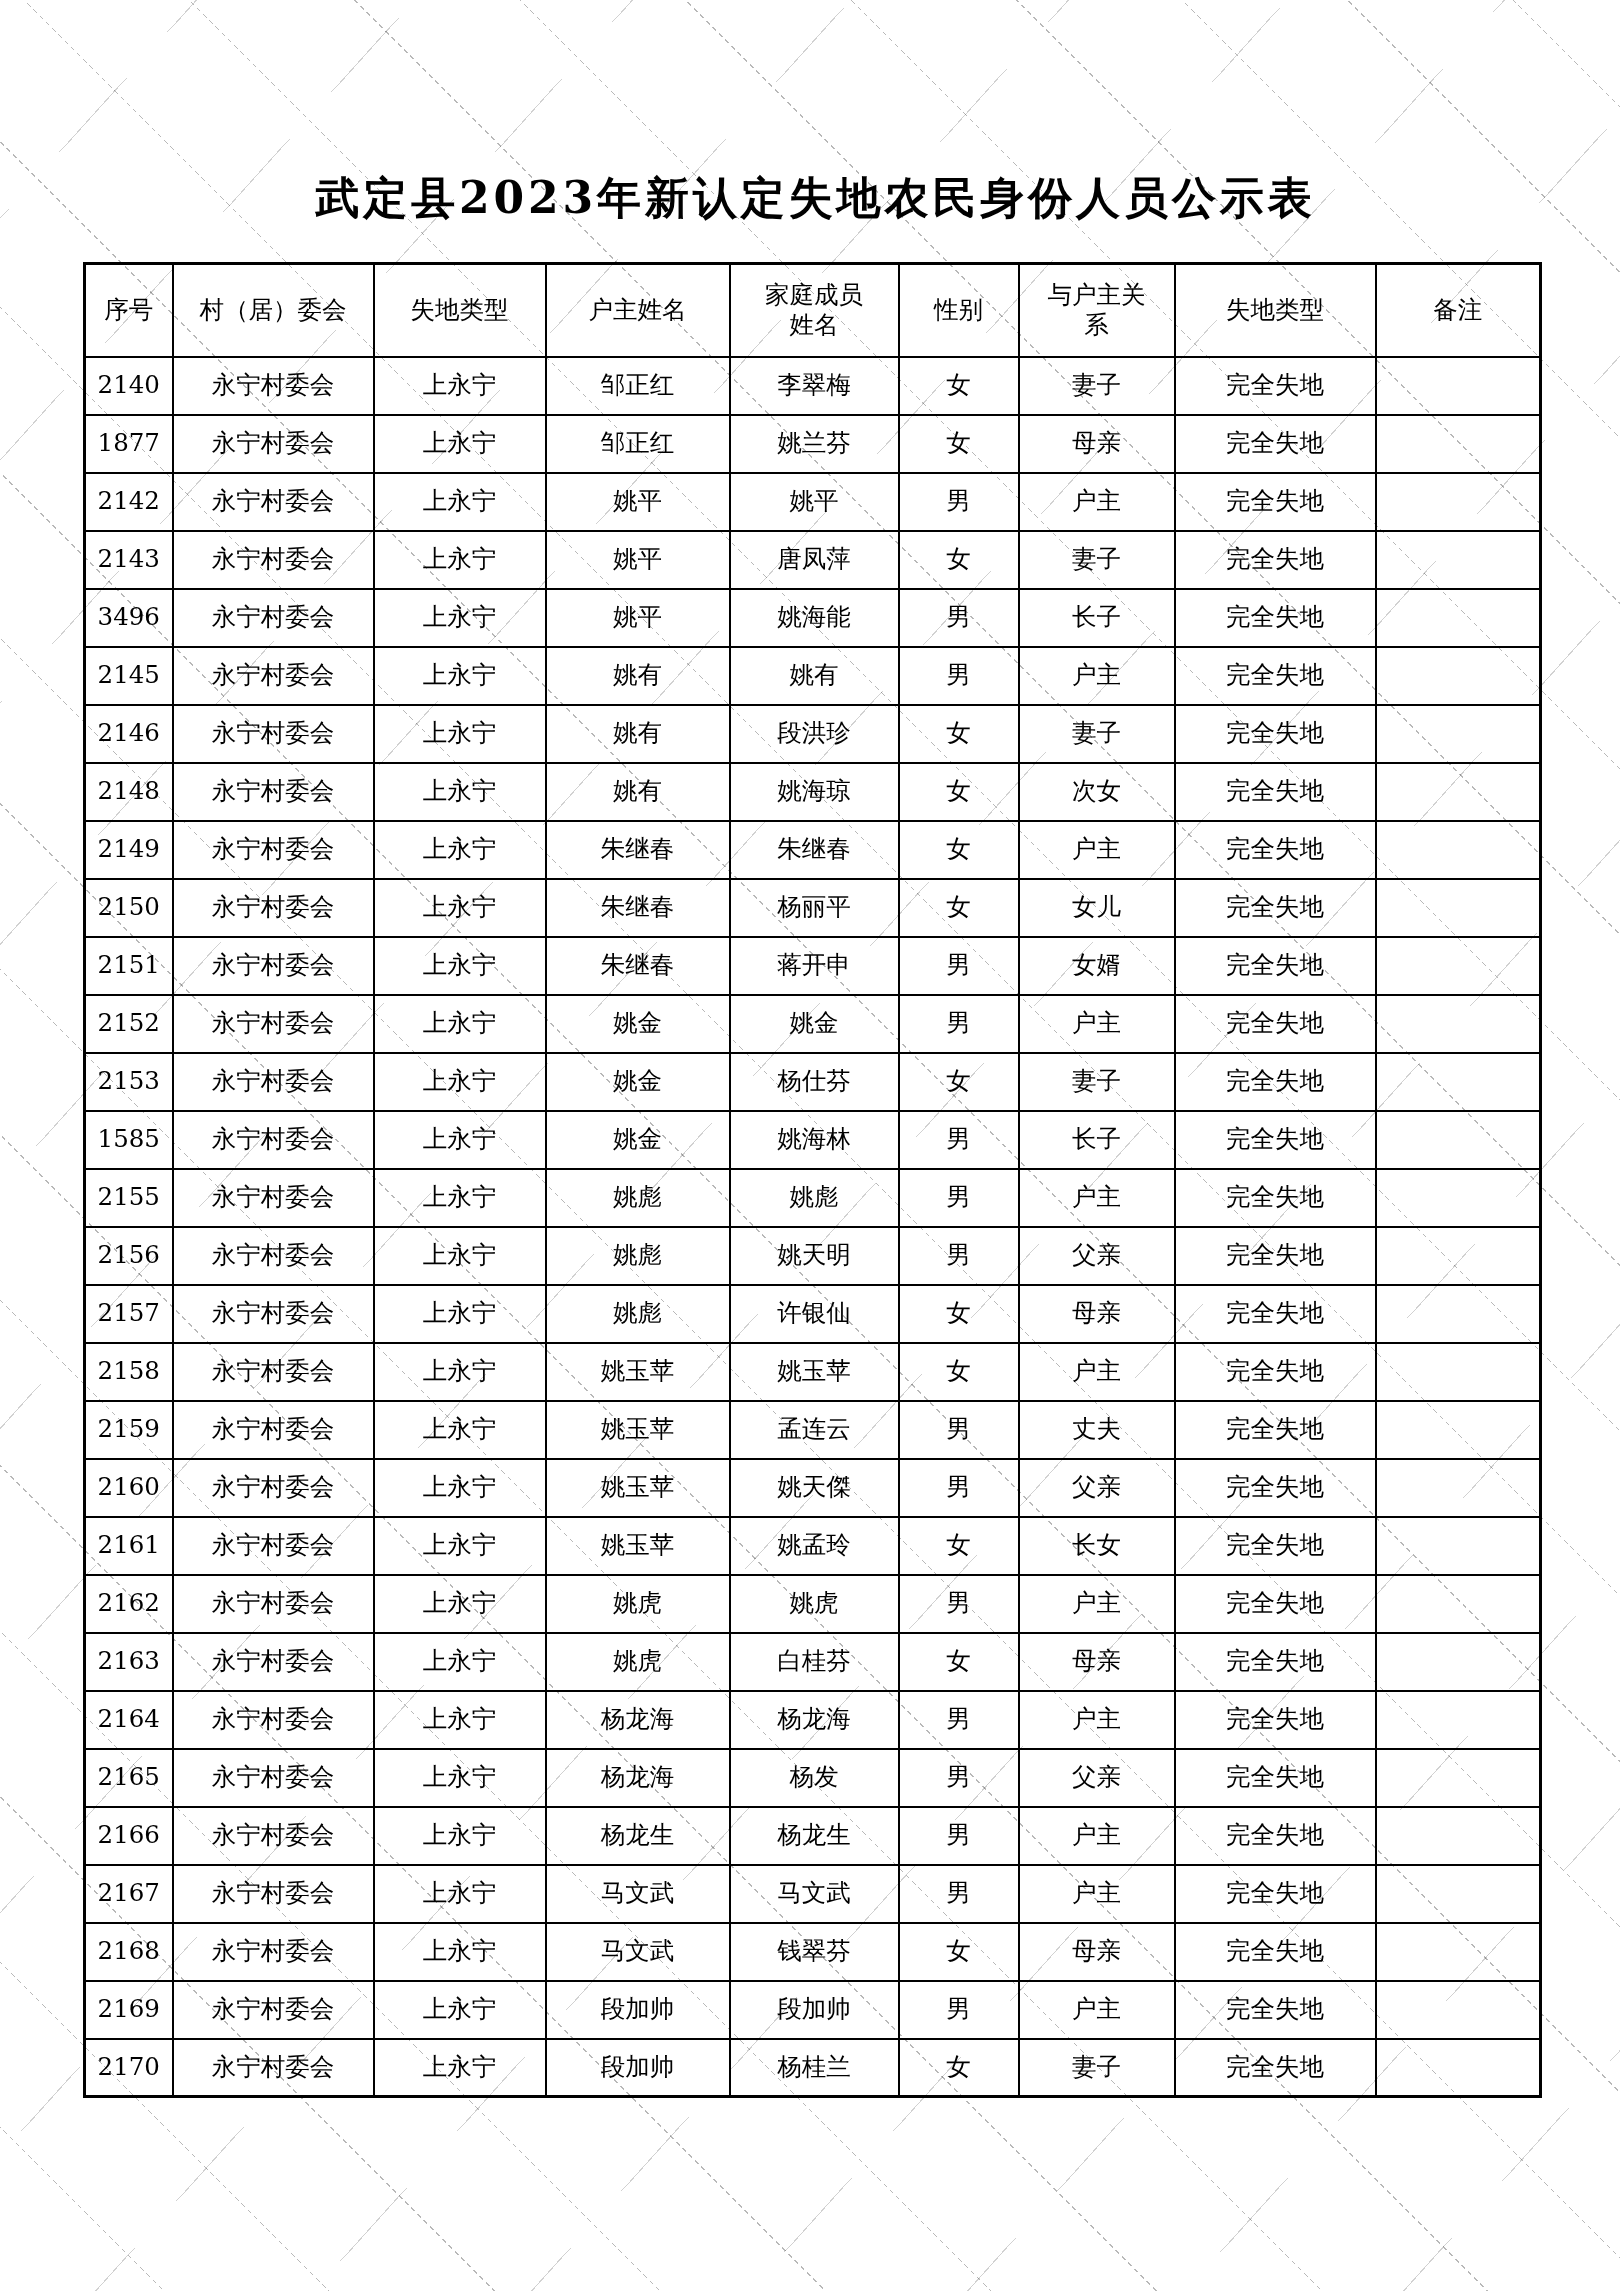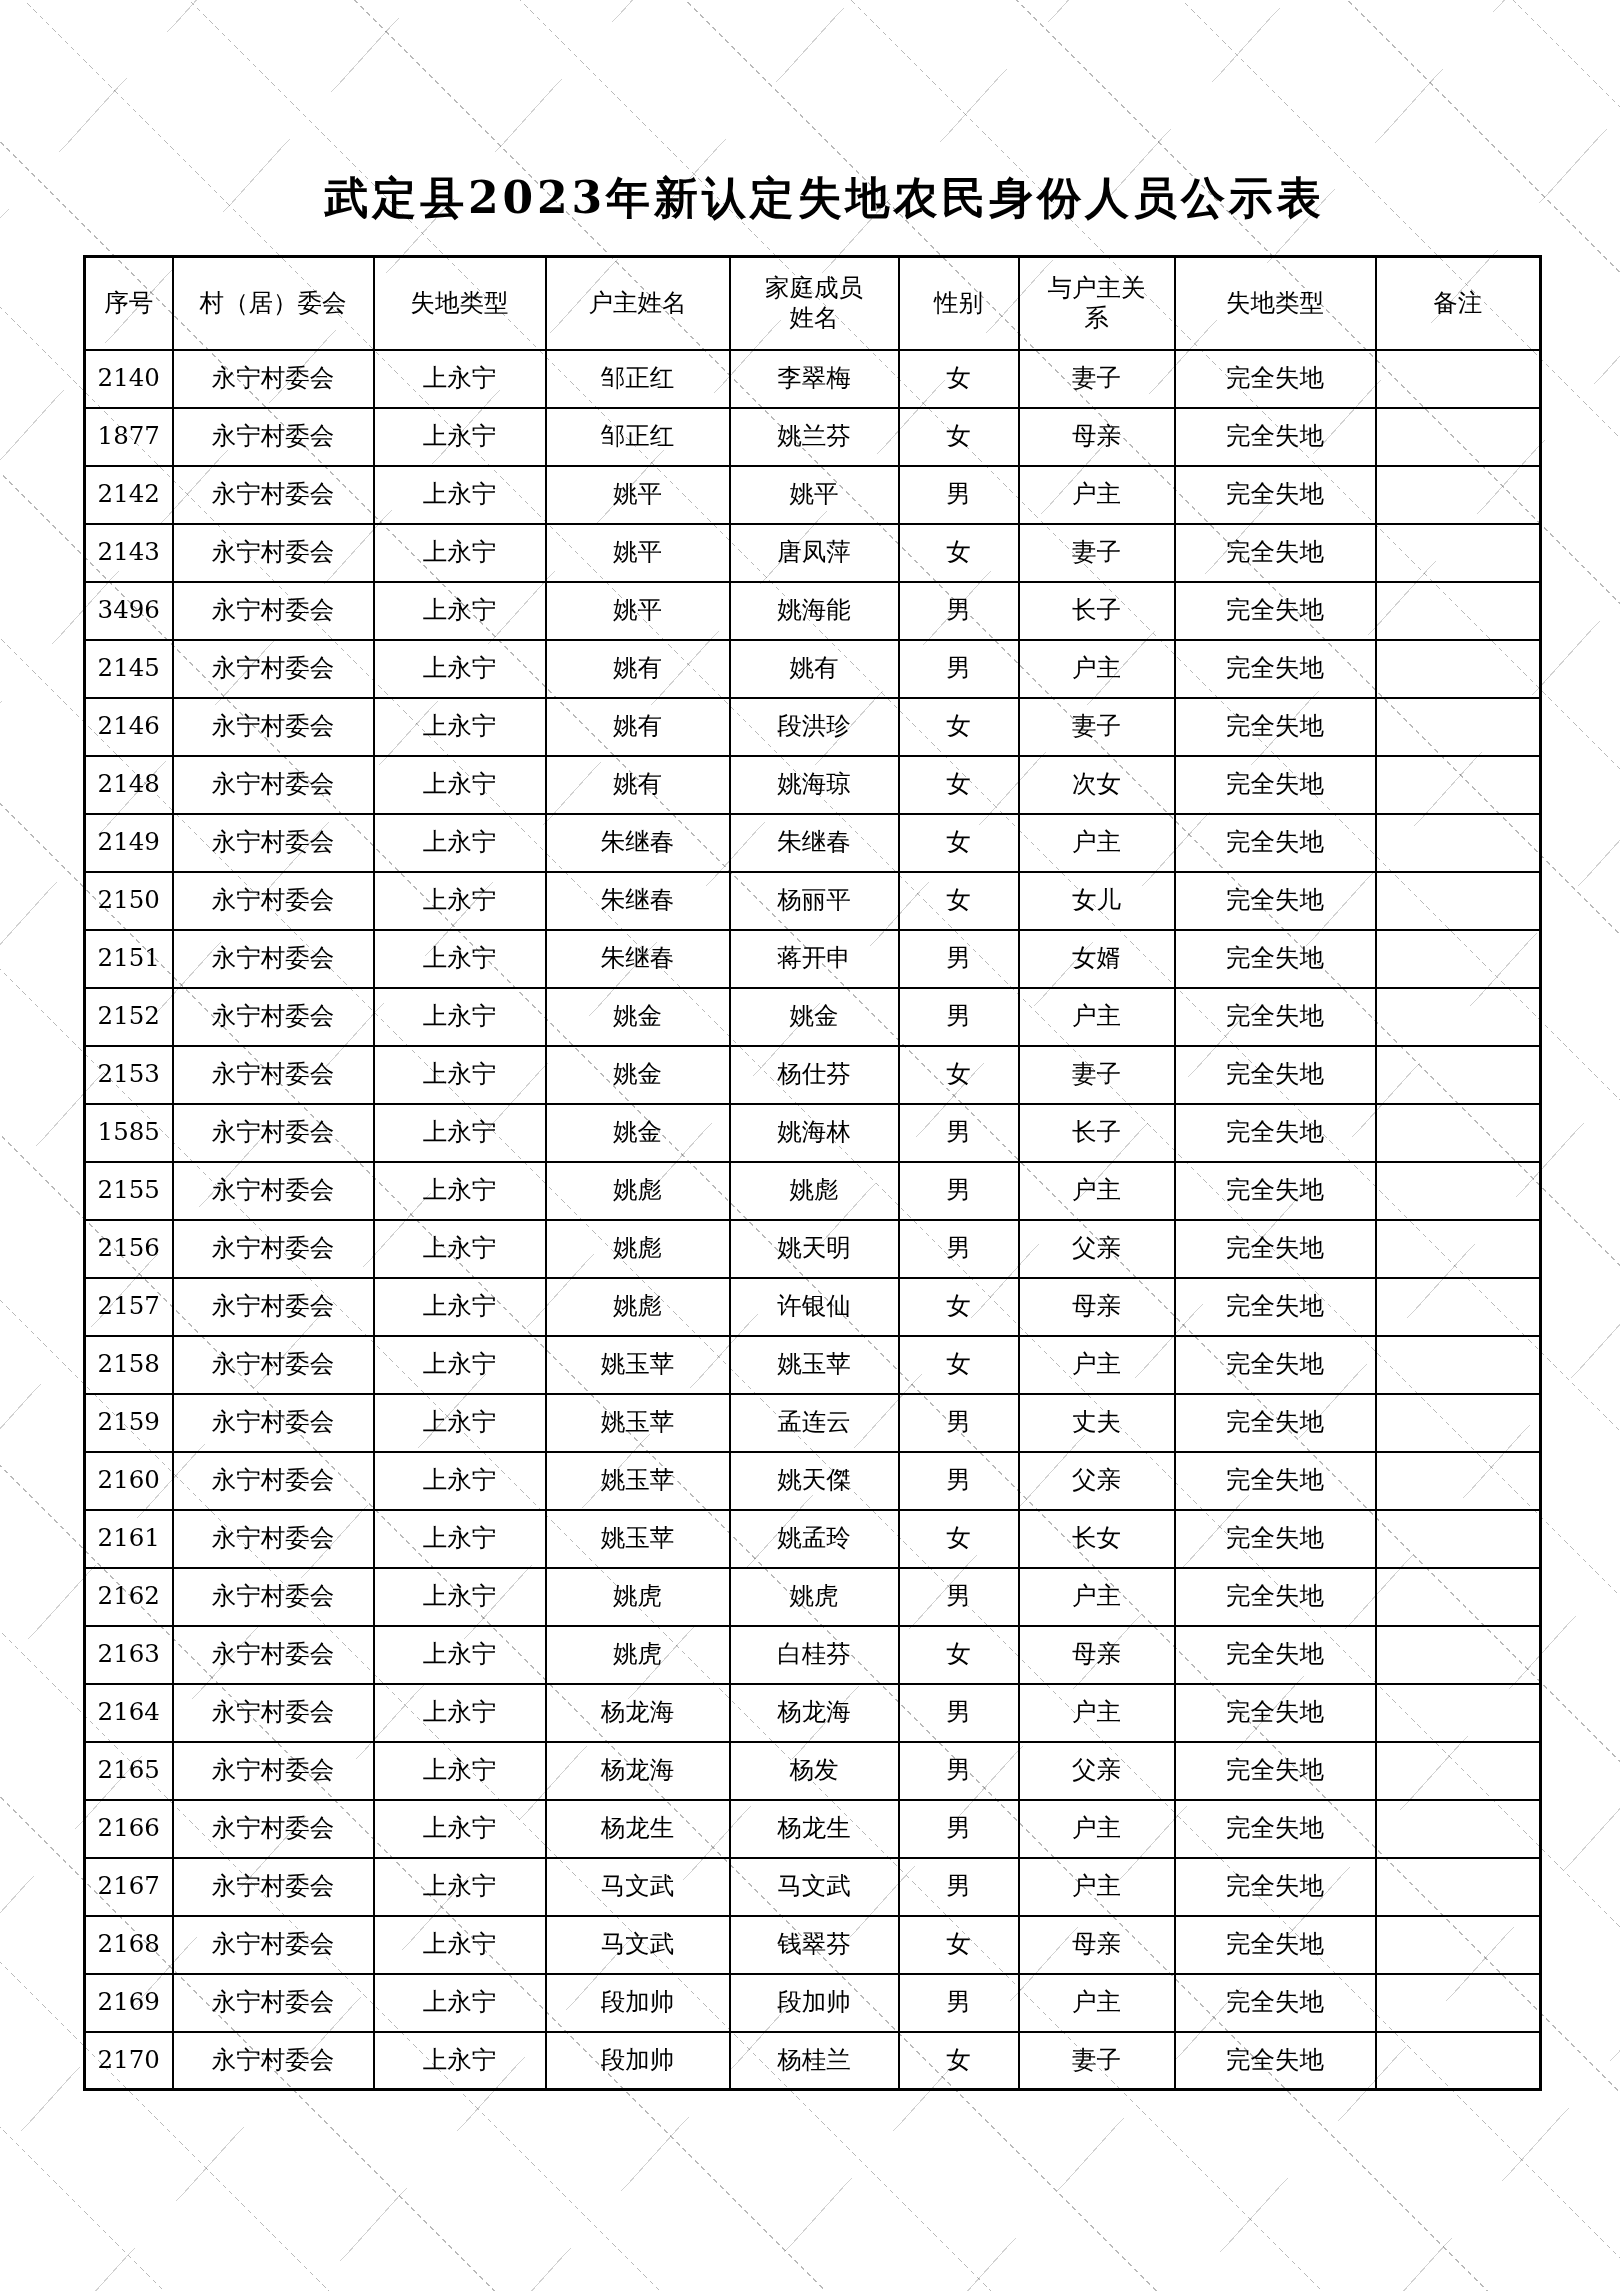--- a/index.html
+++ b/index.html
@@ -16,35 +16,35 @@
     background:
       repeating-linear-gradient(135deg, rgba(255,255,255,1) 0 3.9px, rgba(255,255,255,0) 3.9px 8.8px),
       repeating-linear-gradient(45deg, transparent 0 116px, rgba(0,0,0,0.28) 116px 117px),
       repeating-linear-gradient(-48deg, transparent 0 161px, rgba(0,0,0,0.18) 161px 162px),
       #ffffff;
     overflow: hidden;
   }
 
   .title {
     position: absolute;
-    left: 97px;
+    left: 88px;
     top: 169px;
     width: 1455px;
     margin: 0;
     text-align: center;
     font-size: 44px;
     font-weight: bold;
     letter-spacing: 3.9px;
     white-space: nowrap;
   }
 
   table.notice {
     position: absolute;
     left: 83px;
-    top: 255px;
+    top: 262px;
     width: 1455px;
     border-collapse: collapse;
     table-layout: fixed;
     border: 3.9px solid #000;
   }
   table.notice th,
   table.notice td {
     border: 2.9px solid #000;
     text-align: center;
     vertical-align: middle;

